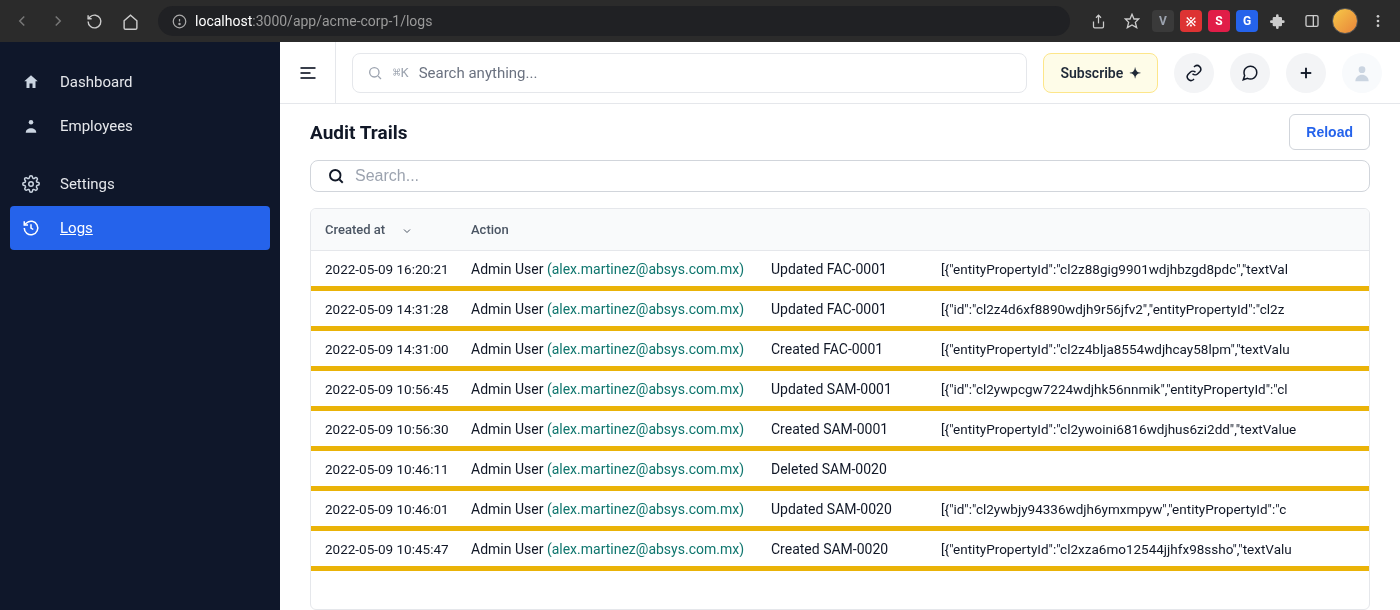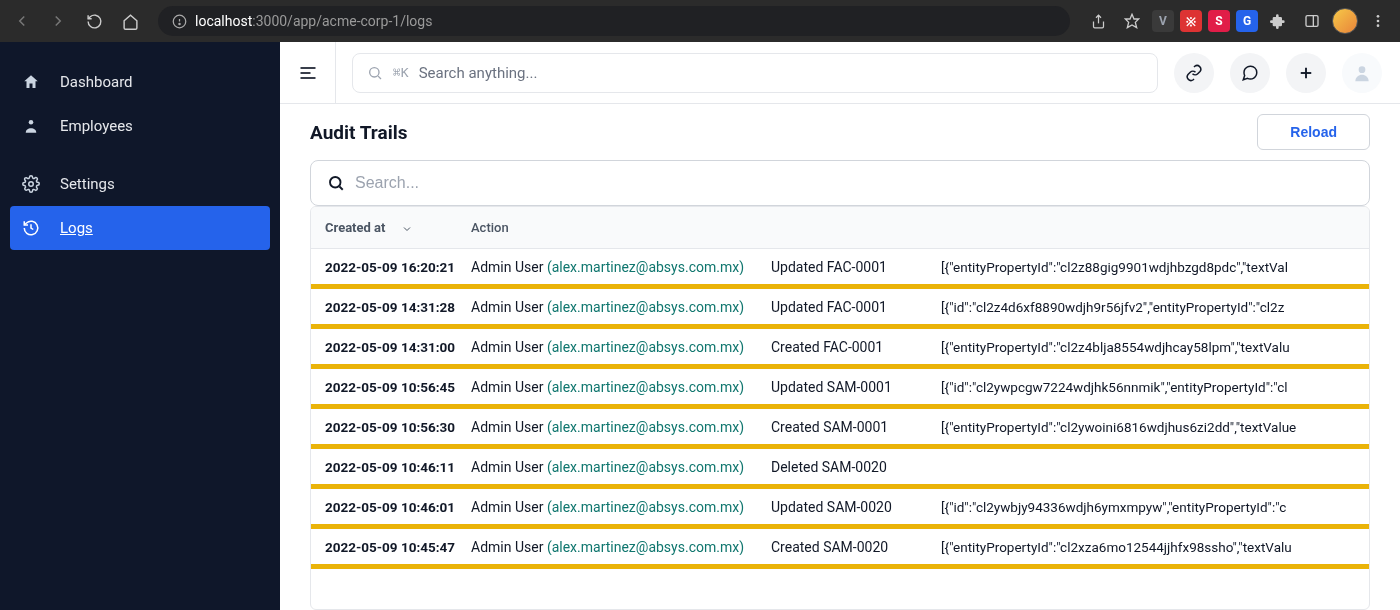--- a/index.html
+++ b/index.html
@@ -35,30 +35,30 @@
   .hamburger-wrap { width: 56px; height: 62px; display: flex; align-items: center; justify-content: center; border-right: 1px solid #e5e7eb; }
   .hamburger { color: #111827; }
   .search-global { flex: 1; height: 40px; border: 1px solid #e5e7eb; border-radius: 8px; display: flex; align-items: center; padding: 0 14px; gap: 10px; color: #6b7280; font-size: 15px; background: #fff; }
   .kbd { font-family: ui-monospace, SFMono-Regular, Menlo, monospace; font-size: 13px; color: #9ca3af; }
   .subscribe { height: 40px; padding: 0 16px; background: #fefce8; border: 1px solid #fde68a; border-radius: 8px; color: #1f2937; font-weight: 600; font-size: 14px; display: flex; align-items: center; gap: 6px; cursor: pointer; }
   .round-btn { width: 40px; height: 40px; border-radius: 20px; background: #f3f4f6; display: flex; align-items: center; justify-content: center; color: #111827; cursor: pointer; }
   .round-btn.light { background: #f8fafc; }
 
   .page-header { height: 56px; display: flex; align-items: center; justify-content: space-between; padding: 0 30px; }
   .page-title { font-size: 19px; font-weight: 700; color: #111827; }
-  .reload-btn { height: 36px; padding: 0 32px; border: 1px solid #d1d5db; border-radius: 6px; background: #fff; color: #2563eb; font-weight: 600; font-size: 14px; cursor: pointer; }
+  .reload-btn { height: 36px; padding: 0 16px; border: 1px solid #d1d5db; border-radius: 6px; background: #fff; color: #2563eb; font-weight: 600; font-size: 14px; cursor: pointer; }
 
   .content { padding: 0 30px; flex: 1; overflow: hidden; display: flex; flex-direction: column; }
-  .table-search { height: 46px; border: 1px solid #d1d5db; border-radius: 8px; display: flex; align-items: center; padding: 0 16px; gap: 10px; color: #374151; }
+  .table-search { height: 32px; border: 1px solid #d1d5db; border-radius: 8px; display: flex; align-items: center; padding: 0 16px; gap: 10px; color: #374151; margin-bottom: 16px; }
   .table-search input { border: none; outline: none; flex: 1; font-size: 16px; color: #111827; }
   .table-search input::placeholder { color: #9ca3af; }
 
   .data-table { border: 1px solid #e5e7eb; border-radius: 6px; overflow: hidden; flex: 1; display: flex; flex-direction: column; min-height: 0; }
   .thead { display: flex; height: 42px; background: #f9fafb; border-bottom: 1px solid #e5e7eb; align-items: center; font-size: 13px; color: #4b5563; font-weight: 500; }
-  .col-created { width: 160px; padding-left: 14px; display: flex; align-items: flex-end; gap: 16px; cursor: pointer; font-weight: bold; }
+  .col-created { width: 160px; padding-left: 14px; display: flex; align-items: flex-end; gap: 16px; cursor: pointer; }
   .col-user { width: 300px; }
   .col-action { width: 170px; }
   .col-details { flex: 1; min-width: 0; padding-right: 14px; }
   .tbody { overflow-y: auto; flex: 1; }
   .trow { display: flex; height: 40px; align-items: center; border-bottom: 5px solid #eab308; font-size: 14px; color: #111827; }
   .cell { overflow: hidden; white-space: nowrap; text-overflow: ellipsis; }
   .cell.col-created { font-size: 13.5px; color: #111827; }
   .user-name { color: #111827; }
   .user-email { color: #0f766e; font-size: 14px; }
   .cell.col-details { font-size: 13.5px; color: #111827; }
@@ -194,20 +194,24 @@
       </div>
       <div class="search-global">
         <span>
             <svg width="16" height="16" viewBox="0 0 24 24" fill="none" stroke="#9ca3af" stroke-width="2">
               <circle cx="11" cy="11" r="7"></circle>
               <line x1="21" y1="21" x2="16.65" y2="16.65"></line>
             </svg>
           </span>
         <span class="kbd">⌘K</span>
         <span>Search anything...</span>
+      </div>
+      <div class="subscribe">
+        <span>Subscribe</span>
+        <span>✦</span>
       </div>
       <div class="round-btn">
           <svg width="18" height="18" viewBox="0 0 24 24" fill="none" stroke="currentColor" stroke-width="2">
             <path d="M10 13a5 5 0 0 0 7 0l3-3a5 5 0 0 0-7-7l-1 1"></path>
             <path d="M14 11a5 5 0 0 0-7 0l-3 3a5 5 0 0 0 7 7l1-1"></path>
           </svg>
         </div>
       <div class="round-btn">
           <svg width="18" height="18" viewBox="0 0 24 24" fill="none" stroke="currentColor" stroke-width="2">
             <path d="M21 11.5a8.38 8.38 0 0 1-.9 3.8 8.5 8.5 0 0 1-7.6 4.7 8.38 8.38 0 0 1-3.8-.9L3 21l1.9-5.7a8.38 8.38 0 0 1-.9-3.8 8.5 8.5 0 0 1 4.7-7.6 8.38 8.38 0 0 1 3.8-.9h.5a8.48 8.48 0 0 1 8 8v.5z"></path>

